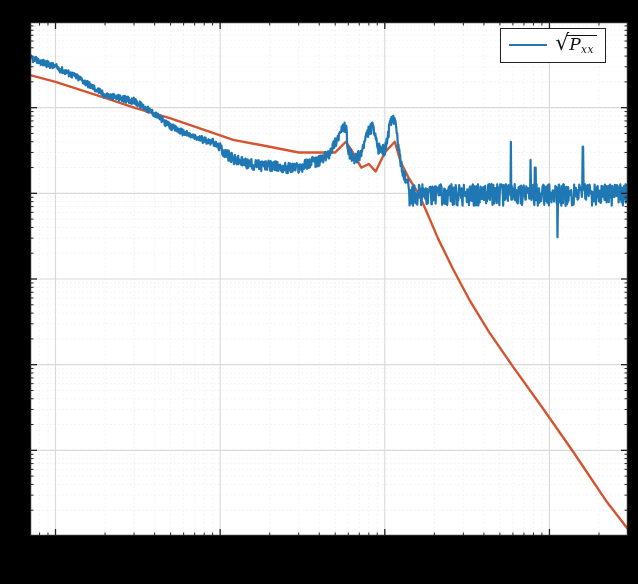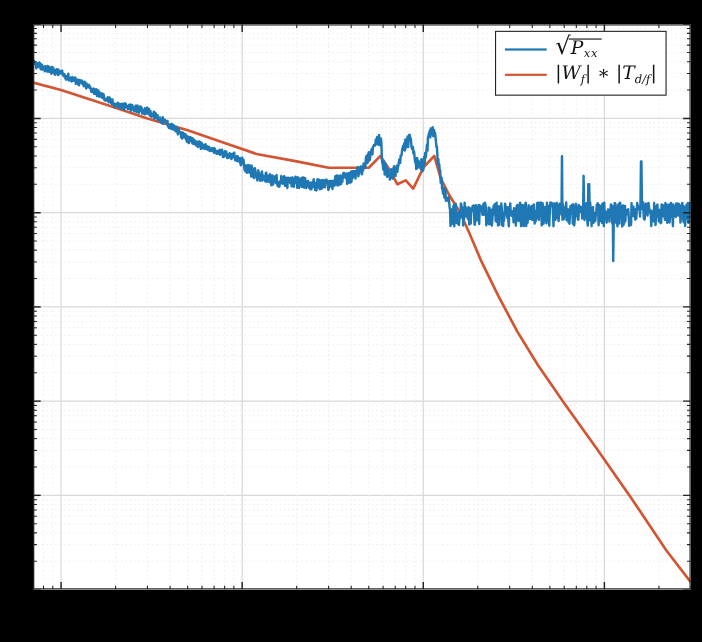--- a/index.html
+++ b/index.html
@@ -369,22 +369,16 @@
     <div class="legend">
       <div class="legend-row">
         <span class="legend-swatch sw-blue"></span>
         <span>
           <span class="sqrt">
               <span class="surd">√</span>
               <span class="radicand">P<span class="sub">xx</span></span>
             </span>
         </span>
       </div>
-      <div class="legend-row">
-        <span class="legend-swatch sw-red"></span>
-        <span>
-          |<span class="math-i">W<span class="sub">f</span></span>| ∗ |<span class="math-i">T<span class="sub">d/f</span></span>|
-        </span>
-      </div>
     </div>
 
   </div>
 </div>
 
 </body></html>

